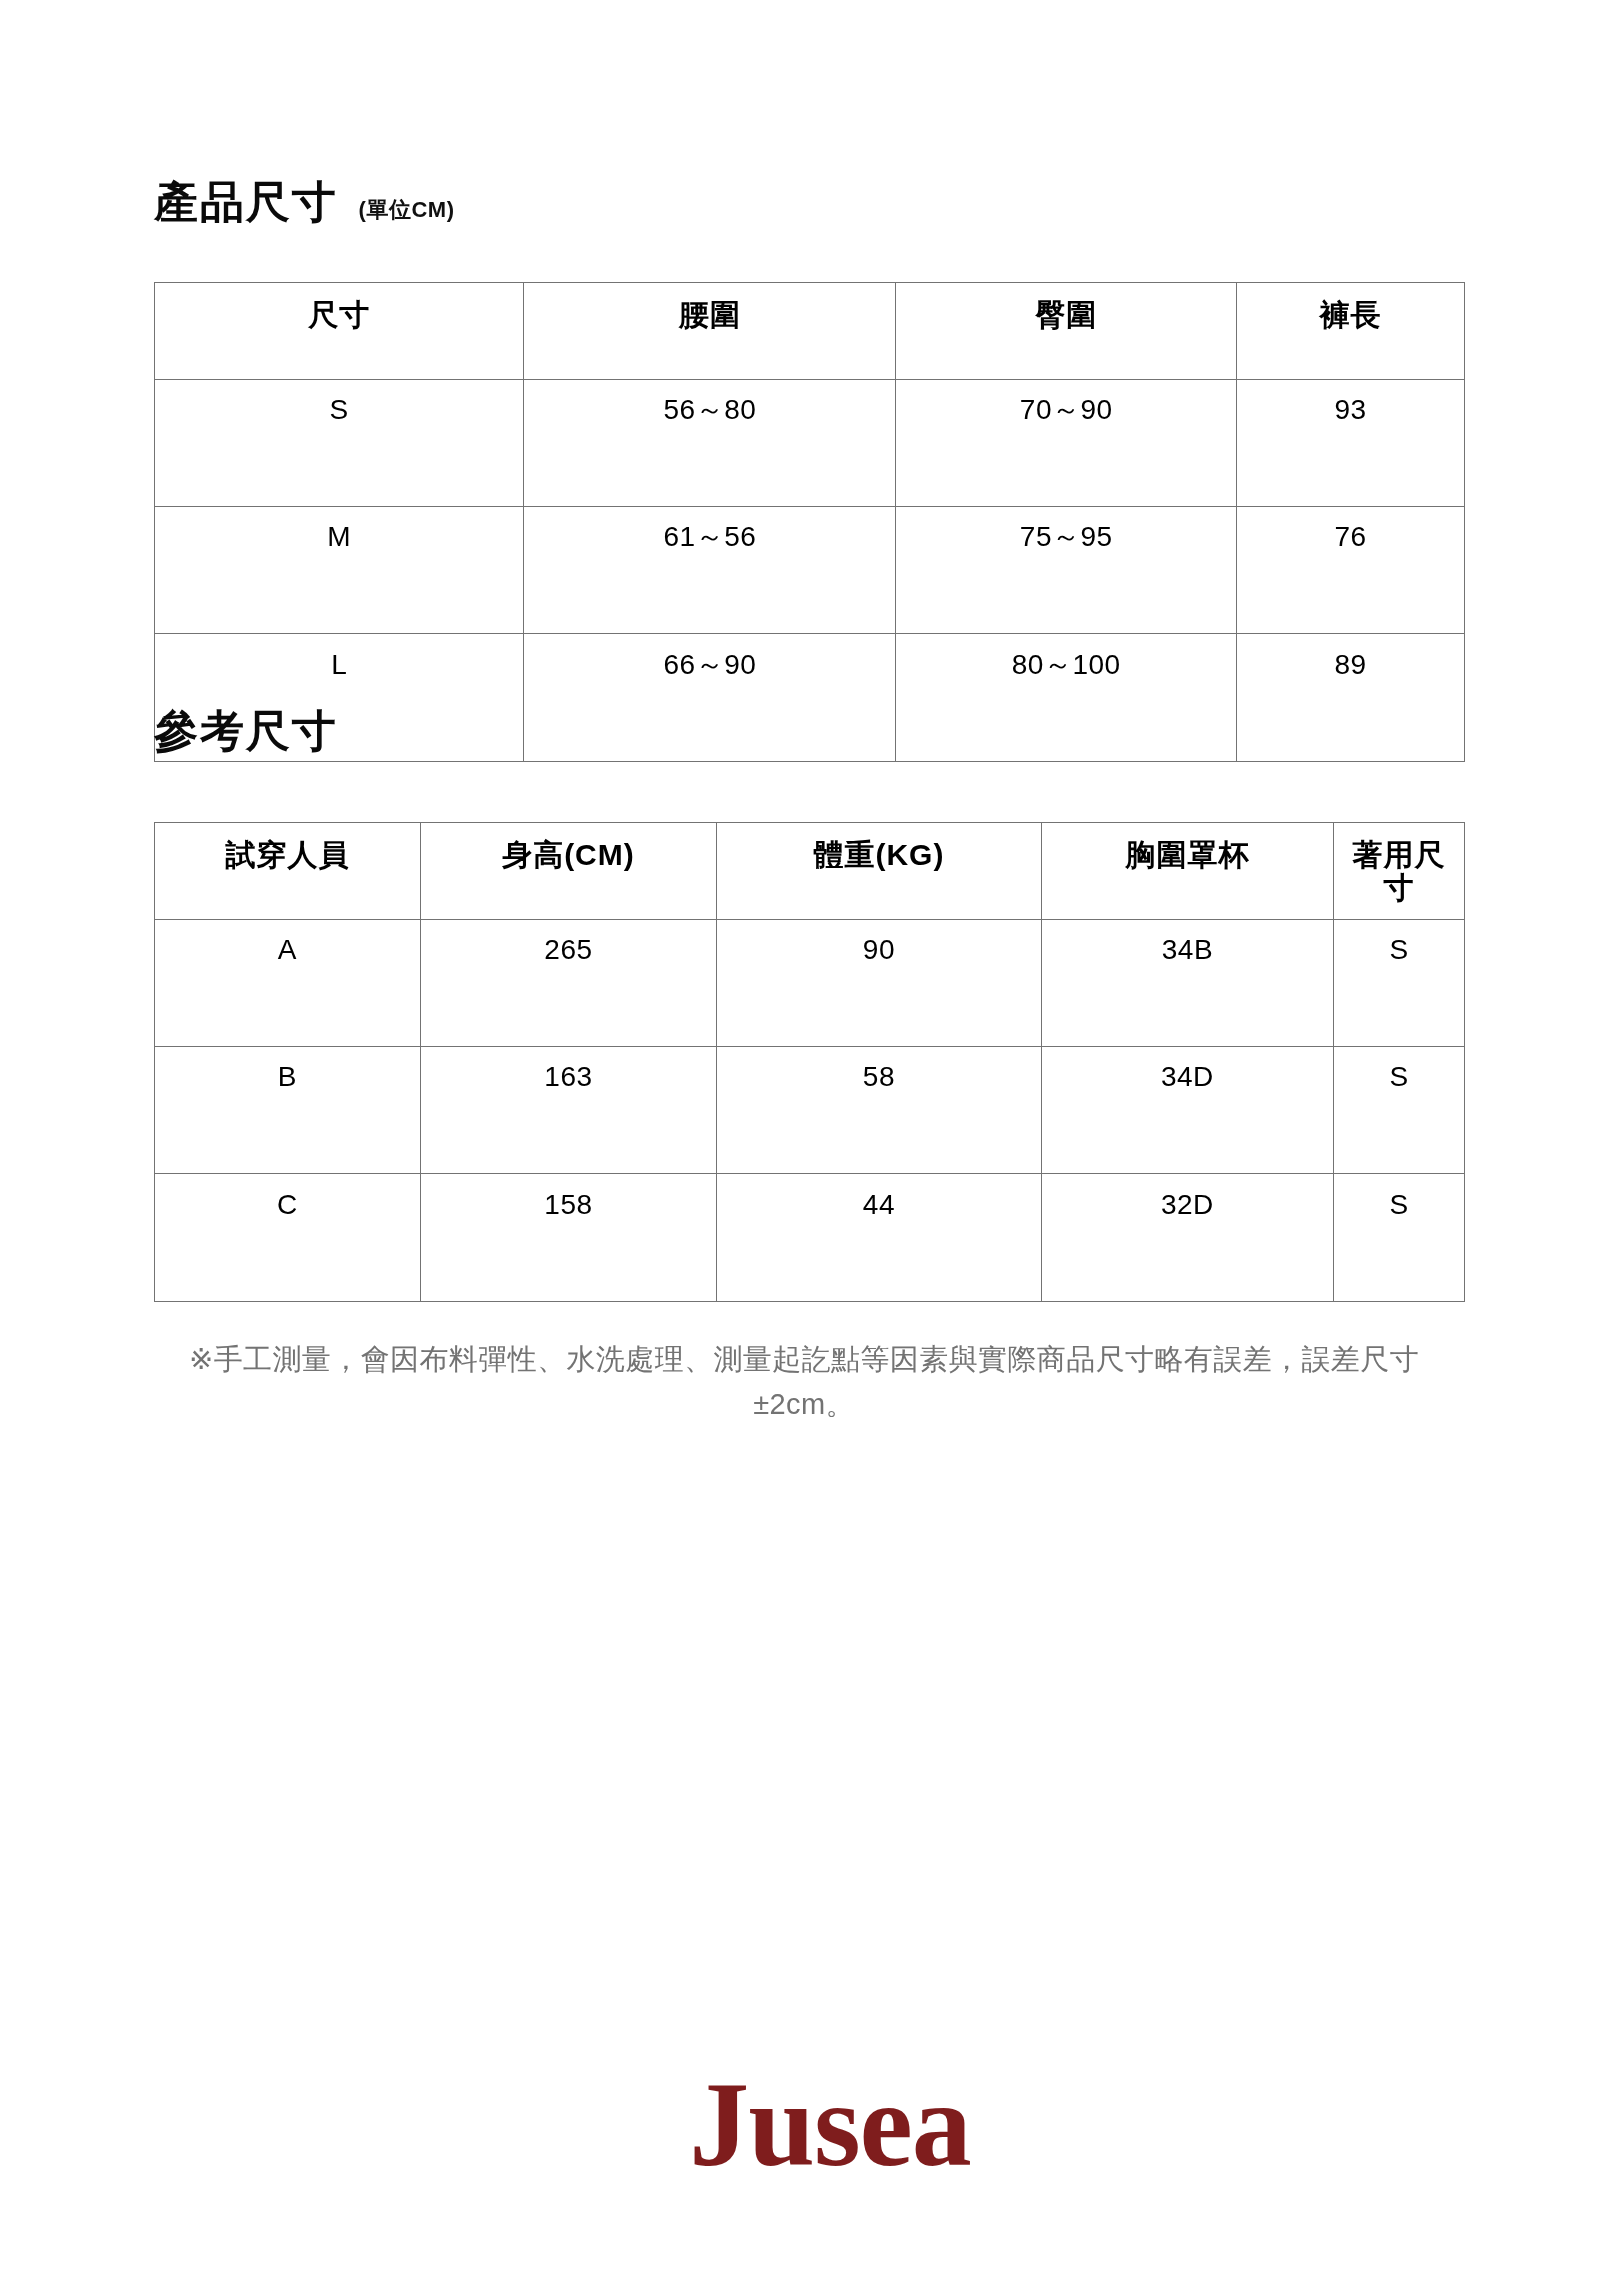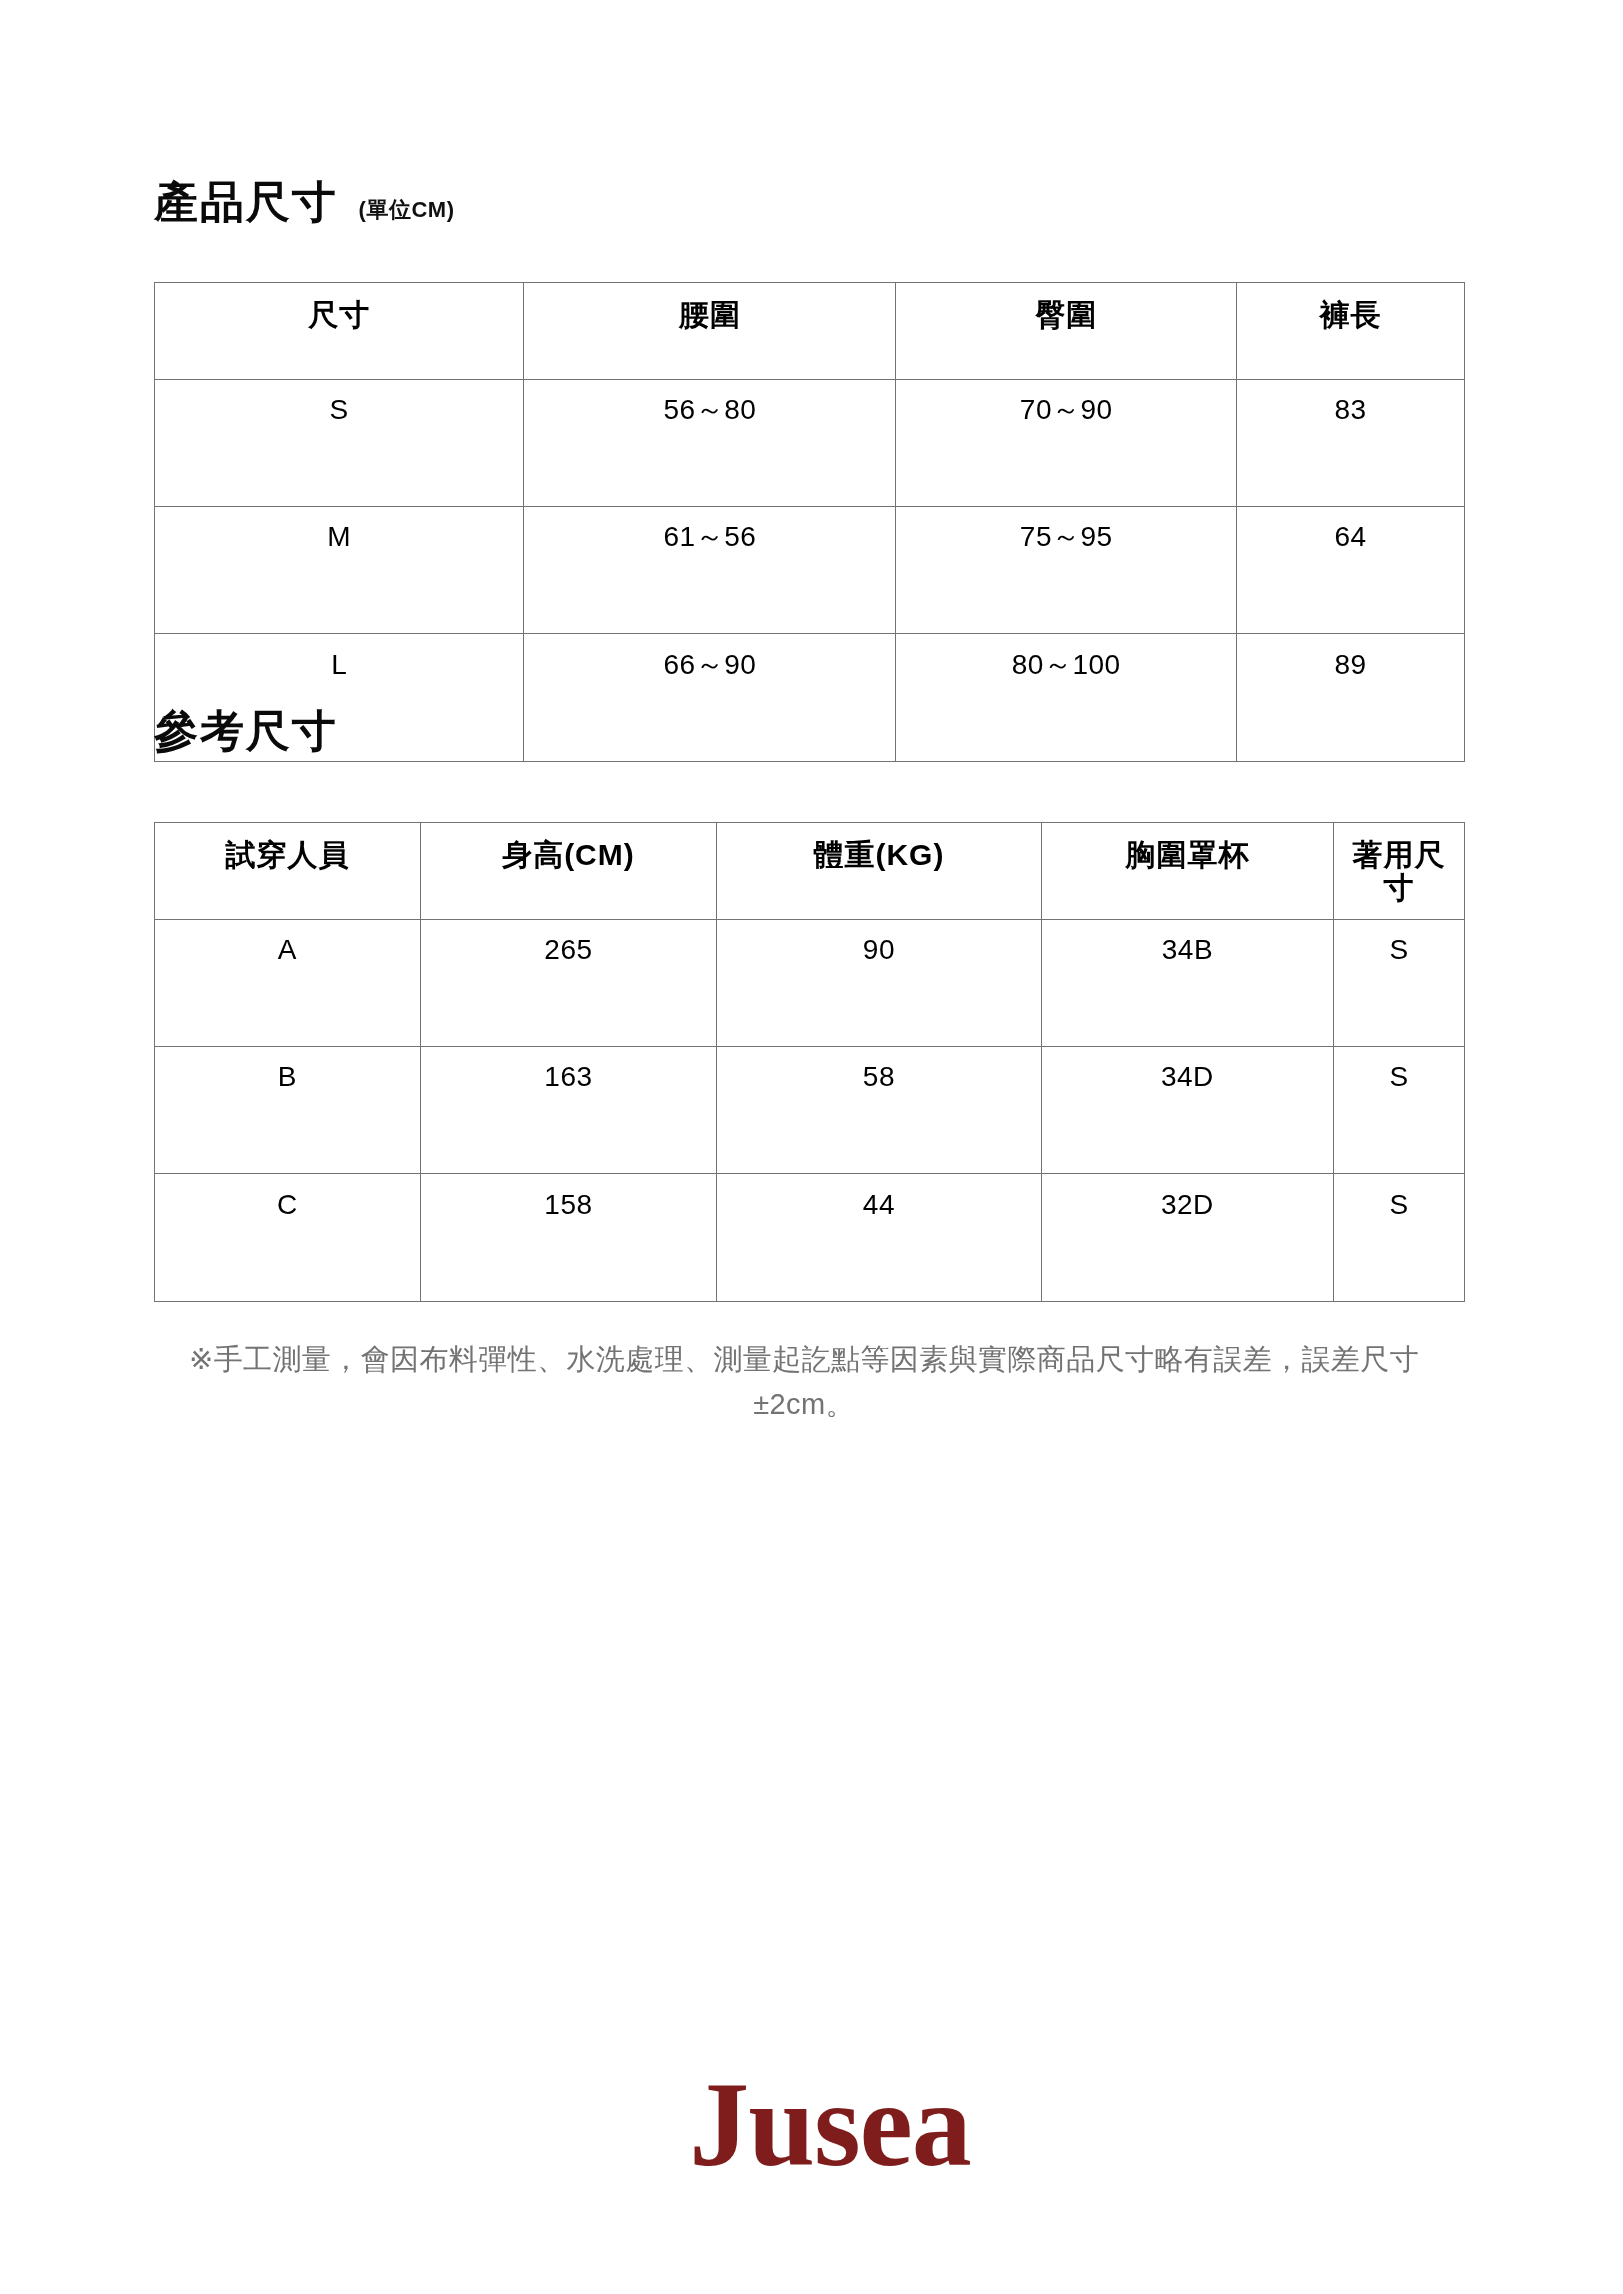--- a/index.html
+++ b/index.html
@@ -156,27 +156,27 @@
         <th>腰圍</th>
         <th>臀圍</th>
         <th>褲長</th>
       </tr>
     </thead>
     <tbody>
       <tr>
         <td>S</td>
         <td>56～80</td>
         <td>70～90</td>
-        <td>83</td>
+        <td>93</td>
       </tr>
       <tr>
         <td>M</td>
         <td>61～56</td>
         <td>75～95</td>
-        <td>64</td>
+        <td>76</td>
       </tr>
       <tr>
         <td>L</td>
         <td>66～90</td>
         <td>80～100</td>
         <td>89</td>
       </tr>
     </tbody>
   </table>
 

